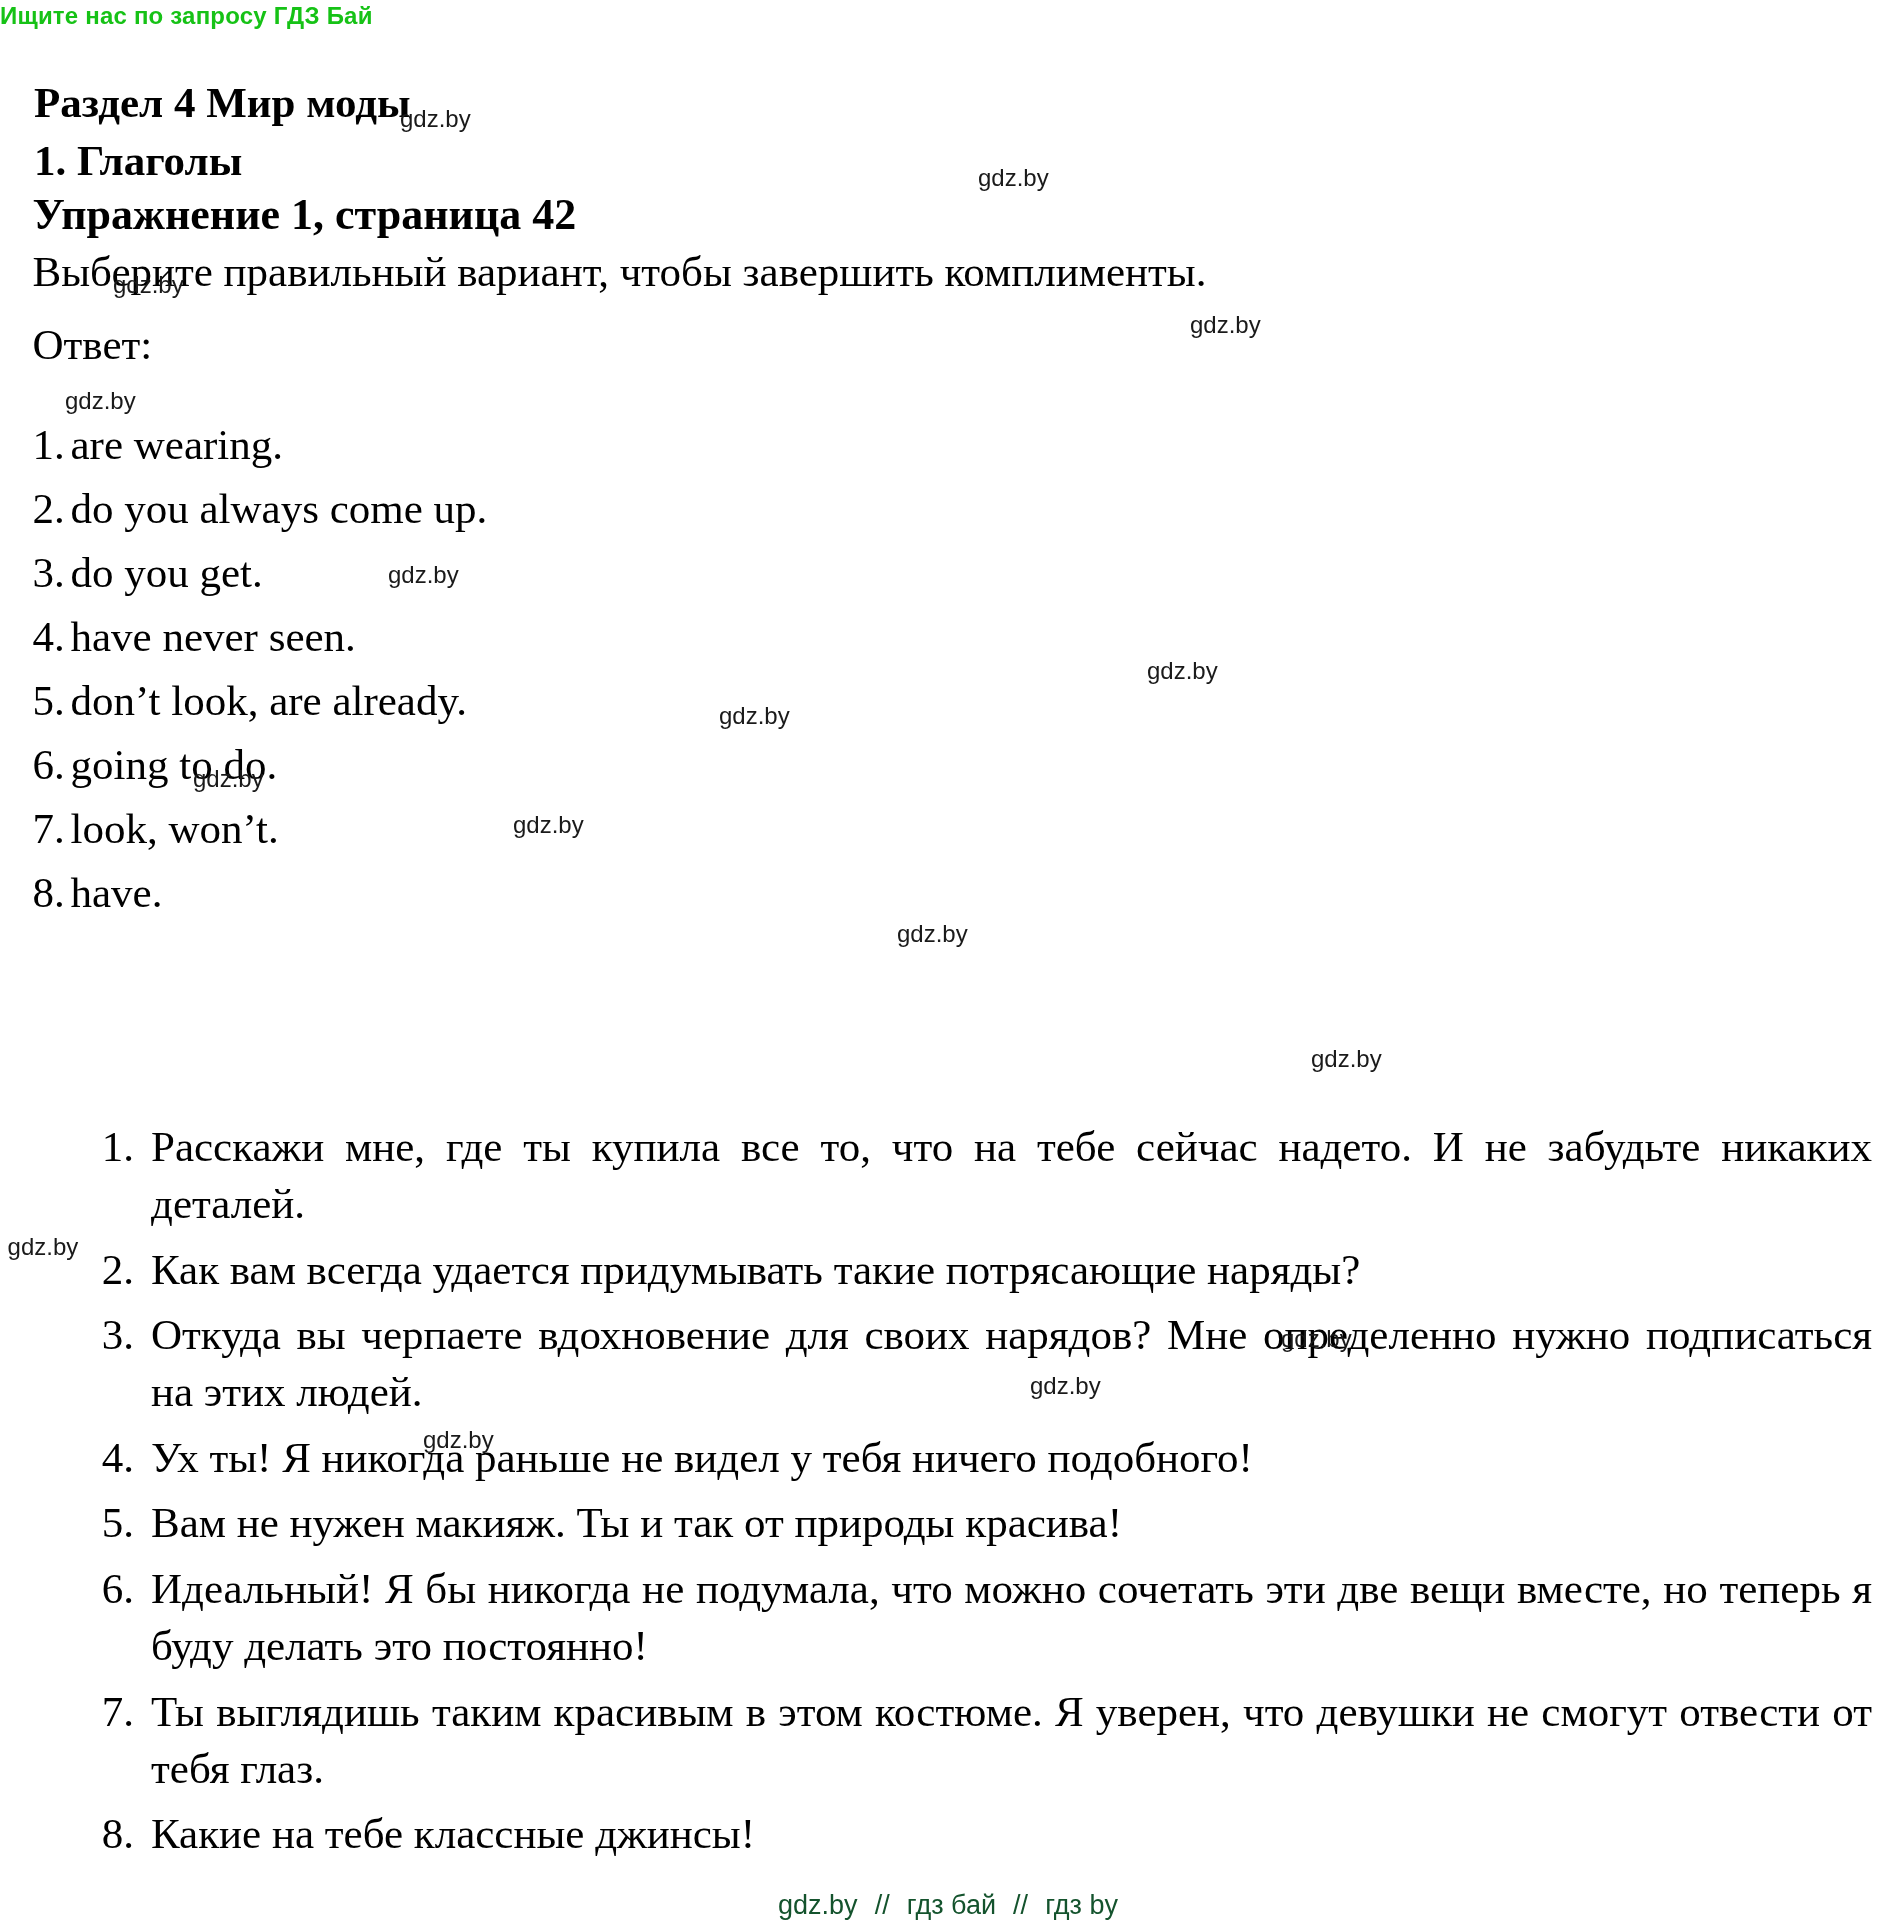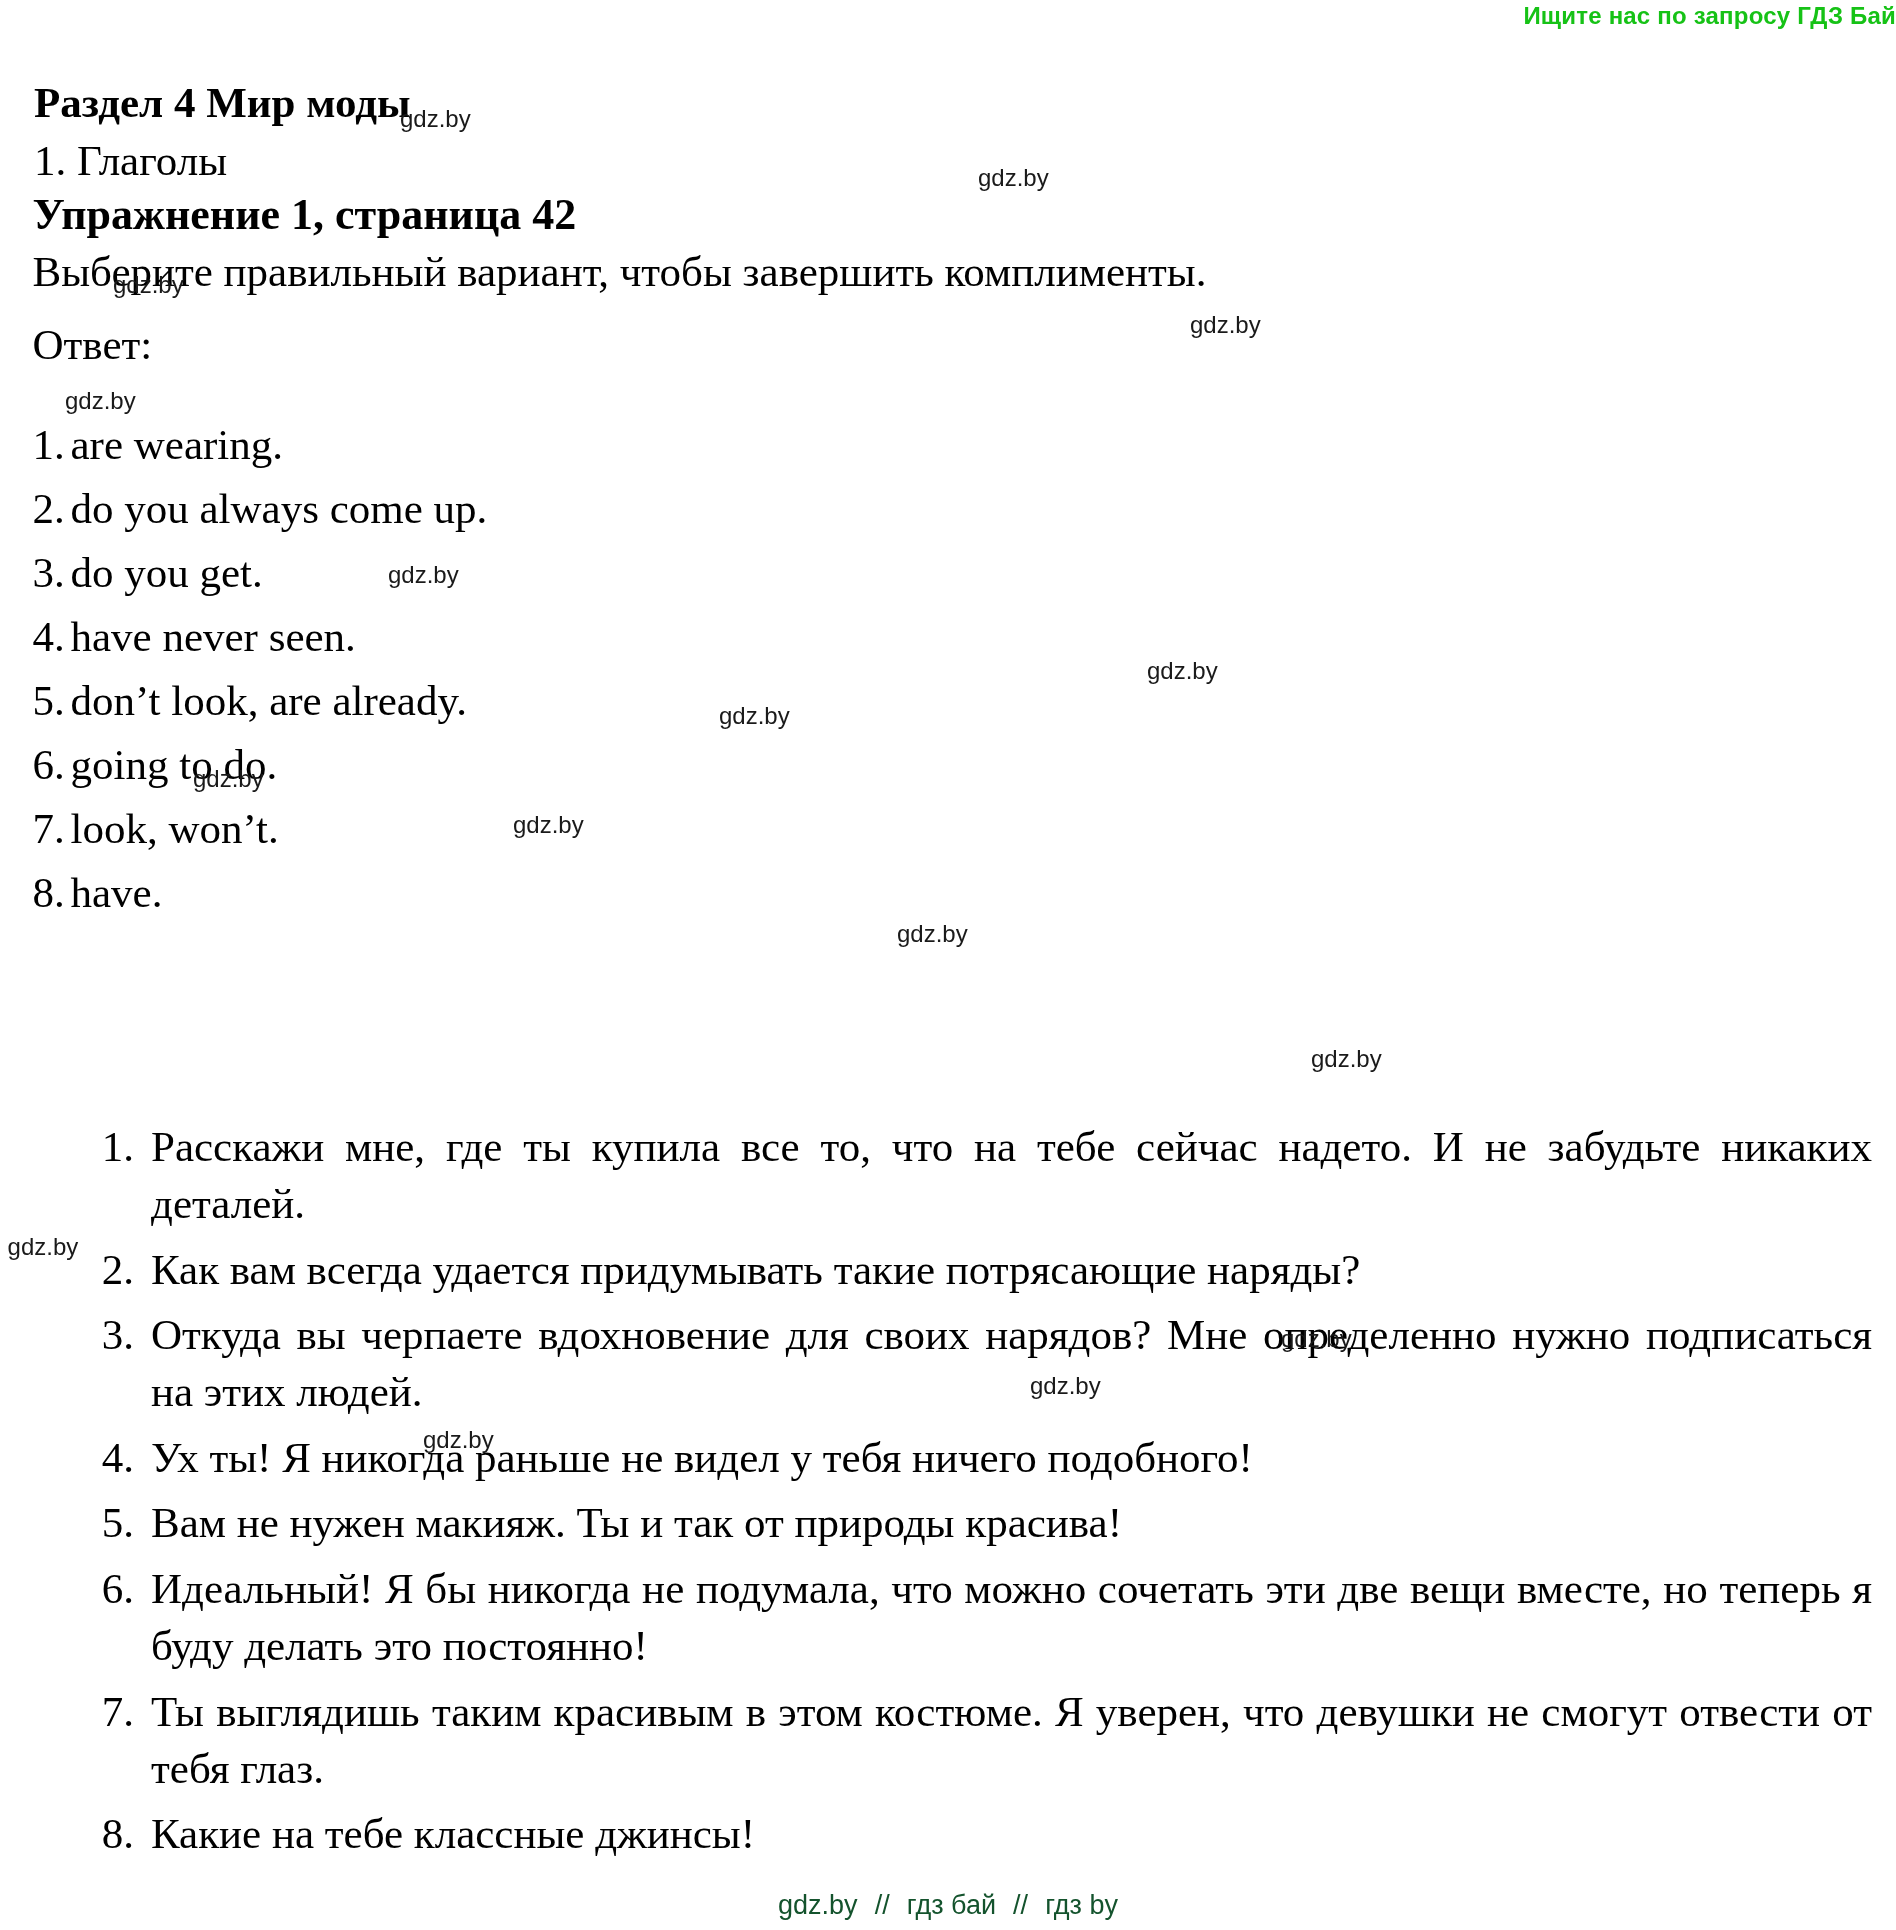--- a/index.html
+++ b/index.html
@@ -17,21 +17,21 @@
     color: #000000;
     -webkit-font-smoothing: antialiased;
   }
 
   
   .site-banner {
     position: absolute;
     top: 1.9px;
     left: 0;
     width: 100%;
-    text-align: right;
+    text-align: left;
     font-family: "Liberation Sans", "DejaVu Sans", sans-serif;
     font-size: 24px;
     font-weight: 700;
     color: #16c216;
     letter-spacing: 0.2px;
     white-space: nowrap;
   }
 
   
   .page {
@@ -49,21 +49,21 @@
     font-size: 43px;
     font-weight: 700;
     line-height: 1.12;
     white-space: nowrap;
   }
   .doc-subtitle {
     position: absolute;
     left: 34px;
     top: 101px;
     font-size: 43px;
-    font-weight: 400;
+    font-weight: 700;
     line-height: 1.12;
     white-space: nowrap;
   }
   .exercise-title {
     position: absolute;
     left: 32.5px;
     top: 153px;
     font-size: 44px;
     font-weight: 700;
     line-height: 1.12;

